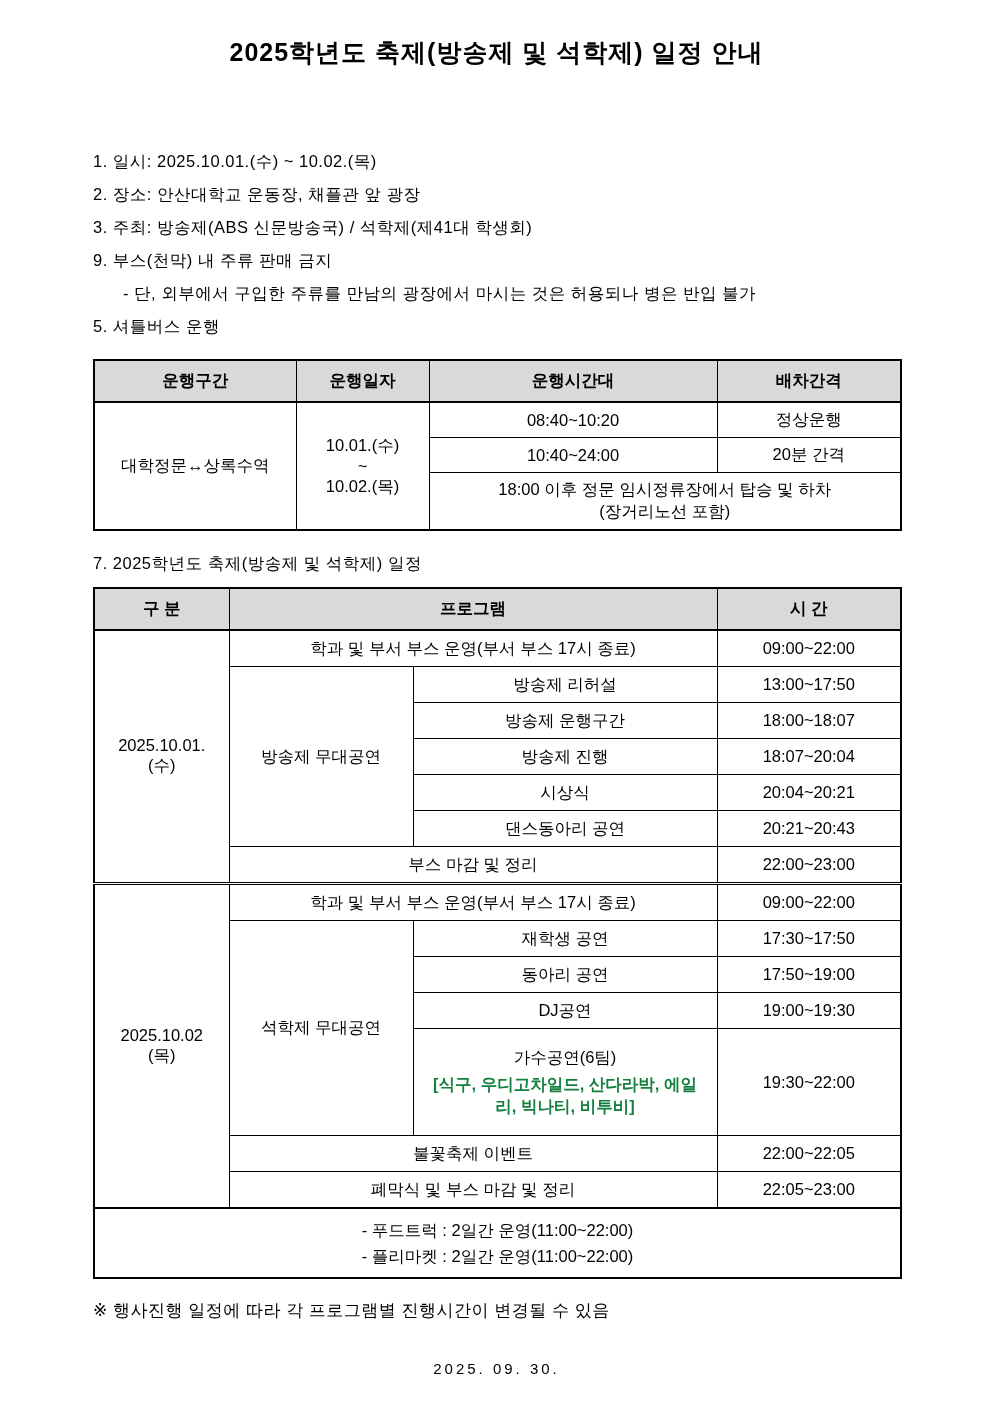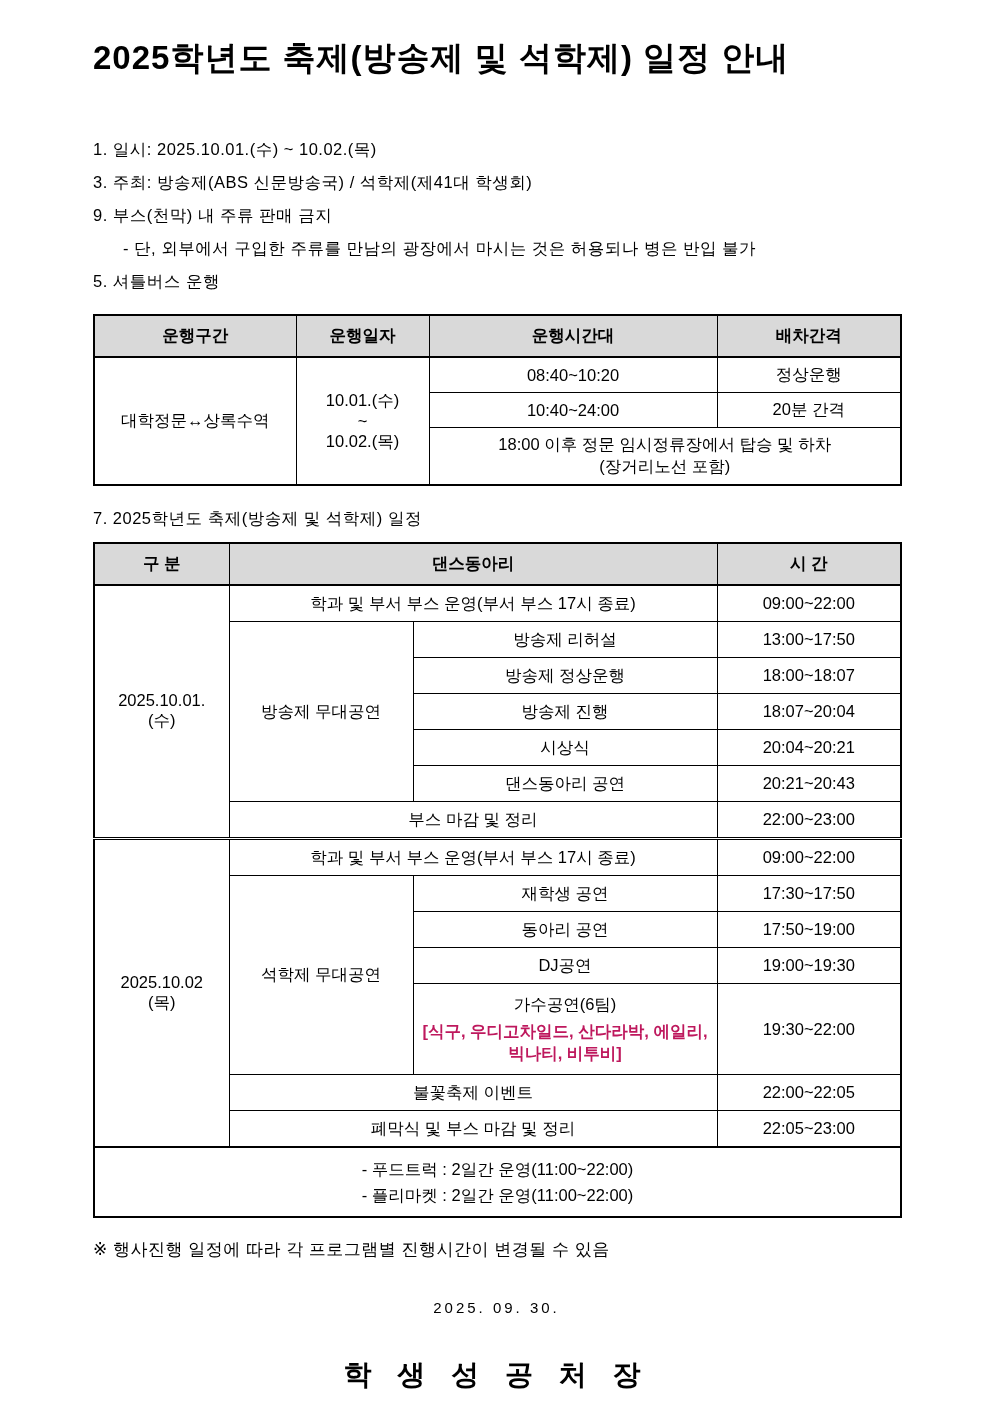--- a/index.html
+++ b/index.html
@@ -11,25 +11,25 @@
     width: 992px;
     height: 1403px;
     color: #000000;
     font-family: "Liberation Sans", "DejaVu Sans", sans-serif;
     position: relative;
   }
   .doc {
     padding: 36px 92px 0 93px;
   }
   .title {
-    font-size: 33px;
-    font-weight: bold;
-    text-align: left;
+    font-size: 25px;
+    font-weight: bold;
+    text-align: center;
     letter-spacing: 1px;
-    margin: 0 0 52px 0;
+    margin: 0 0 76px 0;
   }
   .info-list {
     font-size: 16.5px;
     letter-spacing: 0.5px;
   }
   .info-list .li {
     line-height: 33px;
     white-space: nowrap;
   }
   .info-list .li.sub {
@@ -58,23 +58,23 @@
   }
   .t1 td { height: 30px; }
   .t1 .note-cell { height: 52px; }
   .sec7 {
     margin-top: 22px;
     font-size: 16.5px;
     letter-spacing: 0.5px;
   }
   .t2 { margin-top: 12px; }
   .t2 td { height: 31px; }
-  .t2 .singer-cell { height: 82px; padding: 4px; }
+  .t2 .singer-cell { height: 82px; padding: 12px; }
   .performers {
-    color: #be185d;
+    color: #15803d;
     font-weight: bold;
     margin-top: 4px;
     line-height: 1.35;
   }
   .day2-start td {
     border-top: 3px double #000;
   }
   .tfoot-cell {
     text-align: center;
     padding: 8px 14px !important;
@@ -102,20 +102,21 @@
 </style>
 </head>
 <body>
 
 <div class="doc">
 
   <h1 class="title">2025학년도 축제(방송제 및 석학제) 일정 안내</h1>
 
   <div class="info-list">
     <div class="li">1. 일시: 2025.10.01.(수) ~ 10.02.(목)</div>
+    <div class="li">2. 장소: 안산대학교 운동장, 채플관 앞 광장</div>
     <div class="li">3. 주최: 방송제(ABS 신문방송국) / 석학제(제41대 학생회)</div>
     <div class="li">9. 부스(천막) 내 주류 판매 금지</div>
     <div class="li sub">- 단, 외부에서 구입한 주류를 만남의 광장에서 마시는 것은 허용되나 병은 반입 불가</div>
     <div class="li">5. 셔틀버스 운행</div>
   </div>
 
   <table class="t1">
     <colgroup>
       <col style="width:202px">
         <col style="width:133px">
@@ -157,39 +158,39 @@
   <table class="t2">
     <colgroup>
       <col style="width:135px">
         <col style="width:184px">
         <col style="width:304px">
         <col style="width:184px">
     </colgroup>
     <tbody>
       <tr>
         <th>구 분</th>
-        <th colspan="2">댄스동아리</th>
+        <th colspan="2">프로그램</th>
         <th>시 간</th>
       </tr>
 
       <tr>
         <td rowspan="7">
           <div>2025.10.01.</div>
           <div>(수)</div>
         </td>
         <td colspan="2">학과 및 부서 부스 운영(부서 부스 17시 종료)</td>
         <td>09:00~22:00</td>
       </tr>
       <tr>
         <td rowspan="5">방송제 무대공연</td>
         <td>방송제 리허설</td>
         <td>13:00~17:50</td>
       </tr>
       <tr>
-        <td>방송제 정상운행</td>
+        <td>방송제 운행구간</td>
         <td>18:00~18:07</td>
       </tr>
       <tr>
         <td>방송제 진행</td>
         <td>18:07~20:04</td>
       </tr>
       <tr>
         <td>시상식</td>
         <td>20:04~20:21</td>
       </tr>

